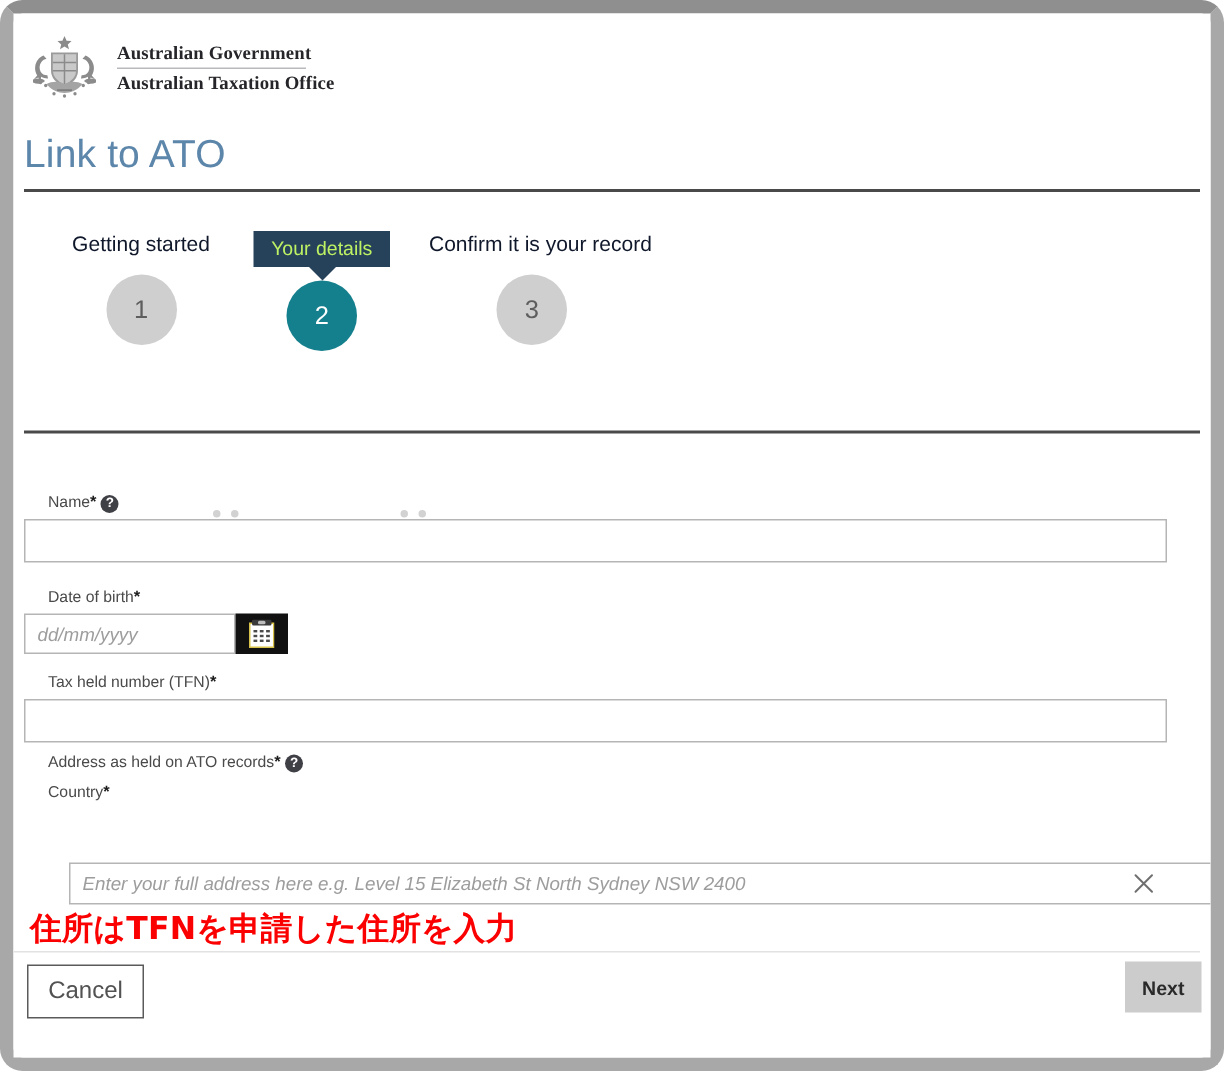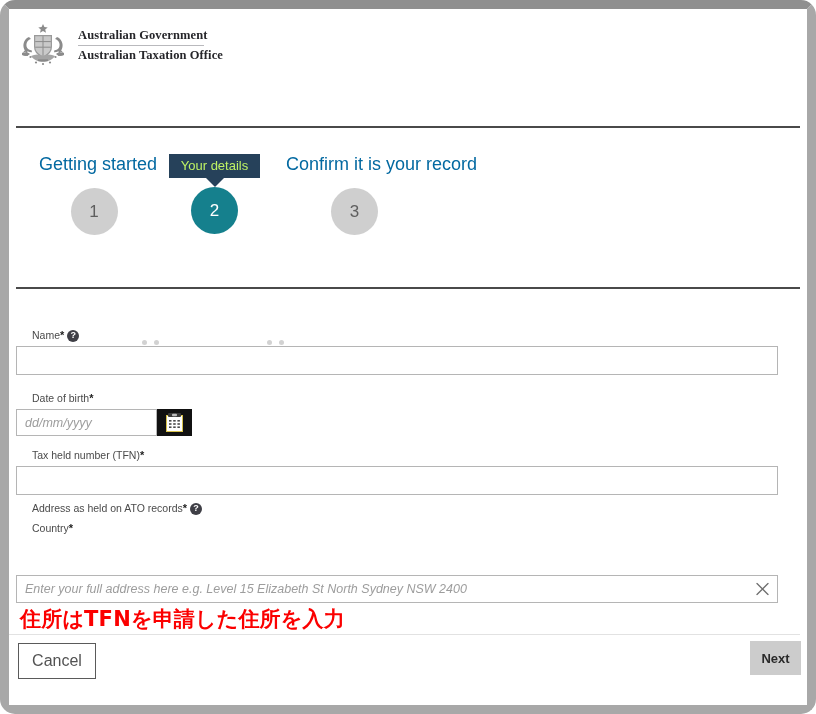--- a/index.html
+++ b/index.html
@@ -52,21 +52,21 @@
   }
   .title-rule {
     position: absolute; left: 7px; top: 117px;
     width: 784px; height: 2px; background: #4a4a4a;
   }
 
   
   .stepper { position: absolute; left: 0; top: 137px; width: 798px; height: 100px; }
   .step { position: absolute; text-align: center; }
   .step-label {
-    font-size: 18px; color: #0369a1; white-space: nowrap;
+    font-size: 14px; color: #0f172a; white-space: nowrap;
   }
   .step-label.current {
     background: #26415a; color: #bef264;
     padding: 4px 12px 5px 12px; display: inline-block;
     position: relative; font-size: 13px;
   }
   .step-label.current::after {
     content: ""; position: absolute; left: 50%; bottom: -9px;
     margin-left: -9px; width: 0; height: 0;
     border-left: 9px solid transparent;
@@ -210,20 +210,21 @@
             <circle cx="34" cy="39.5" r="1.1"></circle>
       </g>
     </svg>
     <div class="brand-text">
       <div class="brand-line1">Australian Government</div>
       <div class="brand-rule"></div>
       <div class="brand-line2">Australian Taxation Office</div>
     </div>
   </div>
 
+  <div class="page-title">Link to ATO</div>
   <div class="title-rule"></div>
 
   <div class="stepper">
 
     <div class="step" style="left:30px; top:8px; width:110px;">
       <div class="step-label">Getting started</div>
       <div class="bubble" style="margin-top:13px;">
         <span>1</span>
       </div>
     </div>
@@ -310,21 +311,21 @@
 
   <div class="grp" style="top:513px; width:762px;">
     <div class="field-label">
       <span>Country</span>
           <span class="req">*</span>
     </div>
   </div>
 
   <div class="grp" style="top:566px; width:762px;">
     <div class="addr-wrap">
-      <input class="text-input" style="height: 28px; padding-right: 30px;" type="text" value="" placeholder="Enter your full address here e.g. Level 15 Elizabeth St North Sydney NSW 2400">
+      <input class="text-input" style="height: 28px; padding-right: 30px; margin-left: 30px;" type="text" value="" placeholder="Enter your full address here e.g. Level 15 Elizabeth St North Sydney NSW 2400">
       <svg class="clear-x" width="13" height="13" viewBox="0 0 13 13">
         <path d="M1 1 L12 12 M12 1 L1 12" fill="none" stroke="#6f6f6f" stroke-width="1.3" stroke-linecap="round"></path>
       </svg>
     </div>
   </div>
 
   <div class="annotation">住所はTFNを申請した住所を入力</div>
 
   <div class="footer-rule"></div>
   <button class="btn-cancel">Cancel</button>

